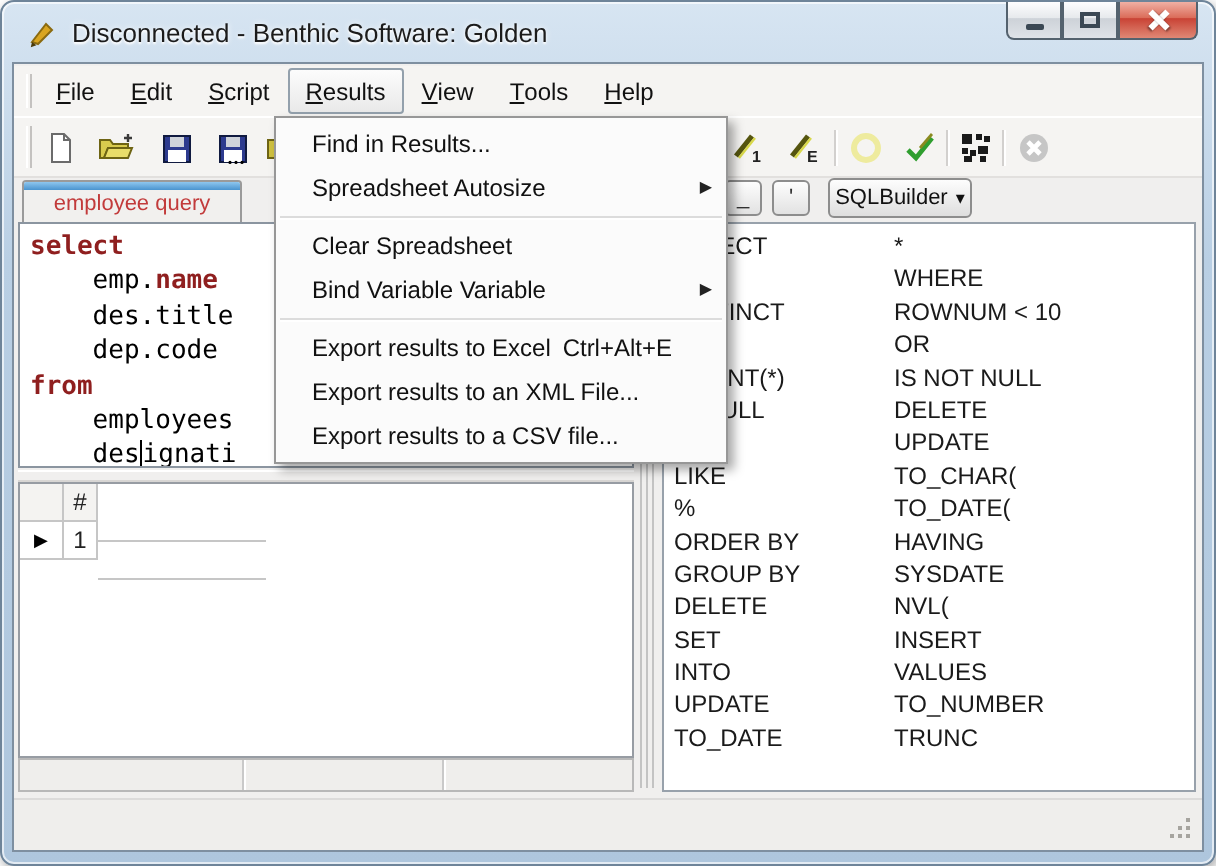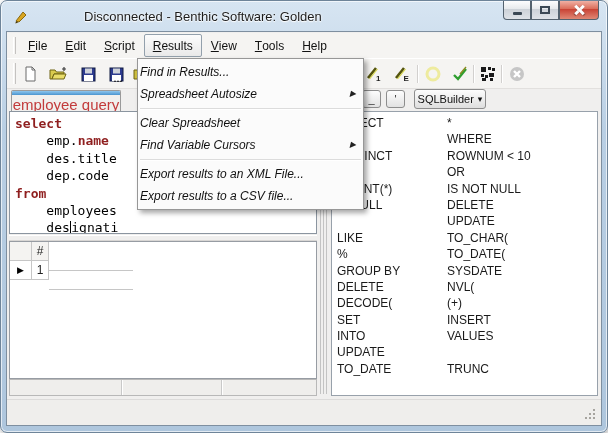--- a/index.html
+++ b/index.html
@@ -8,21 +8,21 @@
   }
   *{box-sizing:border-box; margin:0; padding:0;}
   body{background:#fff; font-family:"Liberation Sans",sans-serif;}
   .window{position:relative; width:608px; height:433px; border-radius:7px;
     background:linear-gradient(#d7e5f2,#b9cfe4 30%,#aec6dd);
     border:1px solid #6e8499; box-shadow:inset 0 0 0 1px rgba(255,255,255,.65), 1px 2px 6px rgba(0,0,0,.35);
     overflow:hidden;}
   
   .titlebar{position:absolute; left:0; top:0; right:0; height:30px; display:flex; align-items:center;
     padding-left:12px; gap:7px;}
-  .title-text{font-size:13px; color:var(--title-text); text-shadow:0 0 3px #fff,0 1px 1px #fff;margin-left:48px;}
+  .title-text{font-size:13px; color:var(--title-text); text-shadow:0 0 3px #fff,0 1px 1px #fff;}
   .win-buttons{position:absolute; top:0; right:8px; display:flex;}
   .win-btn{width:28px; height:19px; border:1px solid #54626e; border-top:none; display:flex;
     align-items:center; justify-content:center; position:relative;
     background:linear-gradient(#fdfdfe,#e6e9ec 45%,#cdd2d8 46%,#dfe3e8);}
   .win-btn.first{border-radius:0 0 0 4px;}
   .win-btn.close{width:40px; border-radius:0 0 4px 0;
     background:linear-gradient(#f0b0a4,#da6a57 45%,var(--close-button) 46%,#e08875);}
   .glyph-min{width:9px; height:3px; background:#3b4854; border-radius:1px; margin-top:6px;}
   .glyph-max{width:10px; height:8px; border:2px solid #3b4854; background:transparent;}
   .glyph-close{position:relative; width:12px; height:10px;}
@@ -43,21 +43,21 @@
   .toolbar{position:absolute; left:0; right:0; top:26px; height:31px; background:#f5f4f2;
     border-top:1px solid #fff; border-bottom:1px solid #e2e0de;}
   .tbi{position:absolute; top:4px; width:22px; height:22px; display:flex; align-items:center; justify-content:center;}
   .tsep{position:absolute; top:6px; width:1px; height:18px; background:#d2d0ce; box-shadow:1px 0 0 #fff;}
   
   .main{position:absolute; left:0; right:0; top:57px; bottom:26px;}
   .left-panel{position:absolute; left:2px; width:308px; top:0; height:307px;}
   .tab{position:absolute; left:2px; top:1px; width:110px; height:21px; background:#f1f0ee;
     border:1px solid #9a9a9a; border-bottom:none; border-radius:2px 2px 0 0; overflow:hidden;}
   .tab-stripe{height:4px; background:linear-gradient(#8ec6ee,var(--tab-accent));}
-  .tab-label{display:block; text-align:center; font-size:15px; color:var(--tab-text); padding-top:1px;}
+  .tab-label{display:block; text-align:center; font-size:11px; color:var(--tab-text); padding-top:1px;}
   .editor{position:absolute; left:0; right:0; top:22px; height:123px; background:#fff;
     border:1px solid #8b95a0; padding:3px 0 0 5px; overflow:hidden;
     font-family:"DejaVu Sans Mono","Liberation Mono",monospace; font-size:13px; line-height:17.4px; color:#000;}
   .eline{white-space:pre;}
   .kw{color:var(--sql-keyword); font-weight:bold;}
   .caret{display:inline-block; width:1.5px; height:13px; background:#000; vertical-align:-2px;}
   .hsplit{position:absolute; left:0; right:0; top:146px; height:6px; background:#f0efee;
     border-top:1px solid #fff; border-bottom:1px solid #d8d6d4;}
   .grid{position:absolute; left:0; right:0; top:152px; height:138px; background:#fff; border:1px solid #979ca3;}
   .grow{display:flex; height:19px; font-size:12px; color:#222;}
@@ -87,21 +87,21 @@
   .kright{position:absolute; left:115px; top:0;}
   
   .statusbar{position:absolute; left:0; right:0; bottom:0; height:26px; background:#efeeec;
     border-top:1px solid #dcdbda;}
   .resize-grip{position:absolute; right:5px; bottom:5px; width:12px; height:12px;}
   .resize-grip::after{content:""; position:absolute; left:9px; top:9px; width:2px; height:2px; background:#a6a49f;
     box-shadow:0 -4px 0 #a6a49f,0 -8px 0 #a6a49f,-4px 0 0 #a6a49f,-8px 0 0 #a6a49f,-4px -4px 0 #a6a49f;}
   
   .dropdown{position:absolute; left:136px; top:57px; width:227px; z-index:20; background:#fbfbfb;
     border:1px solid #979797; box-shadow:3px 3px 5px rgba(0,0,0,.35); padding:2px 0;}
-  .mitem{position:relative; height:22px; line-height:22px; padding-left:2px; font-size:12px; color:#111;font-style:italic;}
+  .mitem{position:relative; height:22px; line-height:22px; padding-left:18px; font-size:12px; color:#111;}
   .mshort{position:absolute; right:27px; top:0;}
   .marrow{position:absolute; right:7px; top:0; font-size:8px; color:#222;}
   .msep{height:1px; background:#dcdcdc; margin:3px 2px; box-shadow:0 1px 0 #fff;}
   svg{display:block;}
 </style>
 </head>
 <body>
 
 <div class="window">
 
@@ -281,42 +281,43 @@
         <div class="klist">
             <div class="krow"><span>SELECT</span><span class="kright">*</span></div>
             <div class="krow"><span></span><span class="kright">WHERE</span></div>
             <div class="krow"><span>DISTINCT</span><span class="kright">ROWNUM &lt; 10</span></div>
             <div class="krow"><span></span><span class="kright">OR</span></div>
             <div class="krow"><span>COUNT(*)</span><span class="kright">IS NOT NULL</span></div>
             <div class="krow"><span>IS NULL</span><span class="kright">DELETE</span></div>
             <div class="krow"><span></span><span class="kright">UPDATE</span></div>
             <div class="krow"><span>LIKE</span><span class="kright">TO_CHAR(</span></div>
             <div class="krow"><span>%</span><span class="kright">TO_DATE(</span></div>
+            <div class="krow"><span>ORDER BY</span><span class="kright">HAVING</span></div>
             <div class="krow"><span>GROUP BY</span><span class="kright">SYSDATE</span></div>
             <div class="krow"><span>DELETE</span><span class="kright">NVL(</span></div>
-            <div class="krow"><span>DECODE(</span><span class="kright">(+)</span></div>
             <div class="krow"><span>SET</span><span class="kright">INSERT</span></div>
             <div class="krow"><span>INTO</span><span class="kright">VALUES</span></div>
-            <div class="krow"><span>UPDATE</span></div>
+            <div class="krow"><span>UPDATE</span><span class="kright">TO_NUMBER</span></div>
             <div class="krow"><span>TO_DATE</span><span class="kright">TRUNC</span></div>
           </div>
       </div>
 
     </div>
 
     <div class="statusbar">
       <div class="resize-grip"></div>
     </div>
 
   </div>
 
   <div class="dropdown">
       <div class="mitem"><span>Find in Results...</span></div>
       <div class="mitem"><span>Spreadsheet Autosize</span><span class="marrow">▶</span></div>
       <div class="msep"></div>
       <div class="mitem"><span>Clear Spreadsheet</span></div>
-      <div class="mitem"><span>Find Variable Cursors</span><span class="marrow">▶</span></div>
+      <div class="mitem"><span>Bind Variable Variable</span><span class="marrow">▶</span></div>
       <div class="msep"></div>
+      <div class="mitem"><span>Export results to Excel</span><span class="mshort">Ctrl+Alt+E</span></div>
       <div class="mitem"><span>Export results to an XML File...</span></div>
       <div class="mitem"><span>Export results to a CSV file...</span></div>
     </div>
 
 </div>
 
 </body></html>

